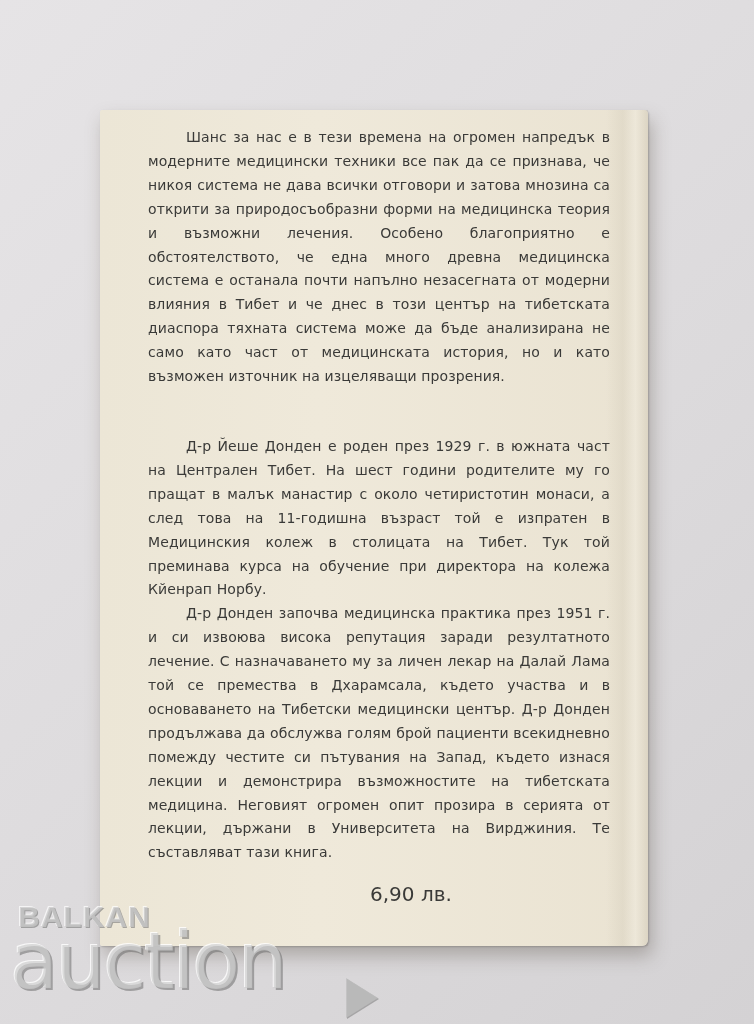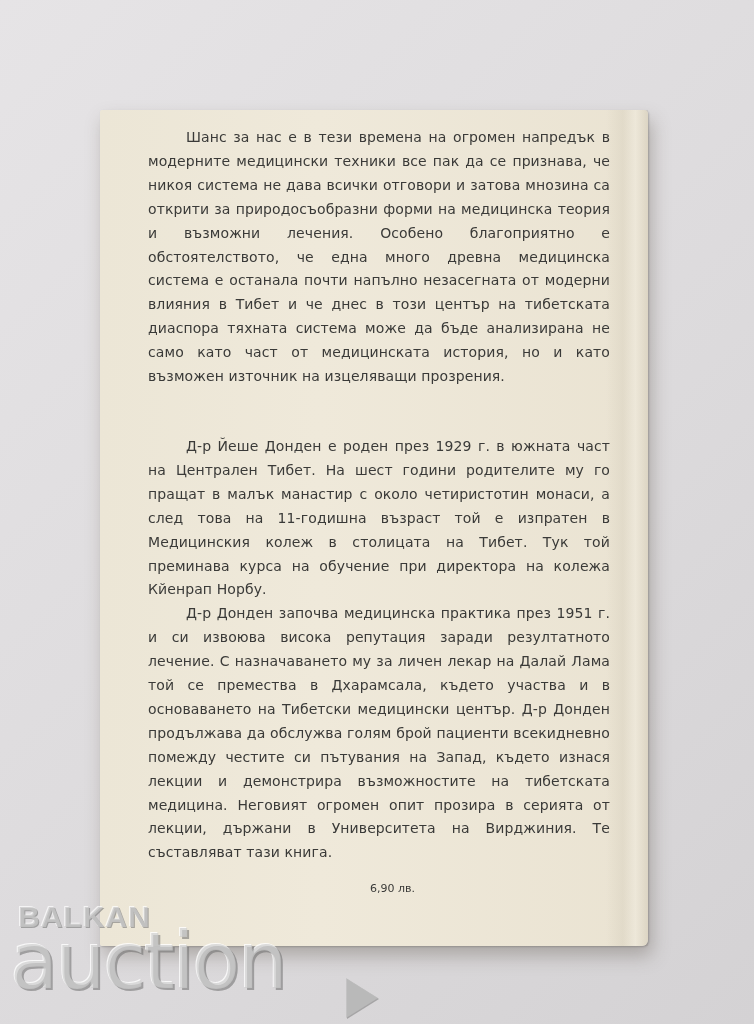--- a/index.html
+++ b/index.html
@@ -19,21 +19,21 @@
     background: linear-gradient(90deg, rgba(0,0,0,0) 0%, rgba(120,110,90,0.08) 40%, rgba(255,255,255,0.15) 70%, rgba(120,110,90,0.12) 100%);
   }
   .text-block {
     position:absolute; left:48px; top:16px; width:462px;
     color:#3a3a38; font-size:14px; line-height:23.9px;
     text-align:justify; letter-spacing:0.1px;
   }
   .text-block p { margin:0; text-indent:38px; }
   .gap { height:46px; }
   .price {
-    position:absolute; left:270px; top:772px; font-size:11px; color:#3a3a38;
+    position:absolute; left:270px; top:772px; font-size:20px; color:#3a3a38;
   }
   .watermark {
     position:absolute; left:10px; top:900px; width:380px; height:120px;
     pointer-events:none;
   }
   .wm-balkan {
     position:absolute; left:8px; top:0; font-family:Liberation Sans, sans-serif;
     font-size:30px; font-weight:bold; letter-spacing:1px;
     color:rgba(200,200,200,0.75);
     text-shadow: 1px 1px 0 rgba(120,120,120,0.6), -1px -1px 0 rgba(255,255,255,0.7);

